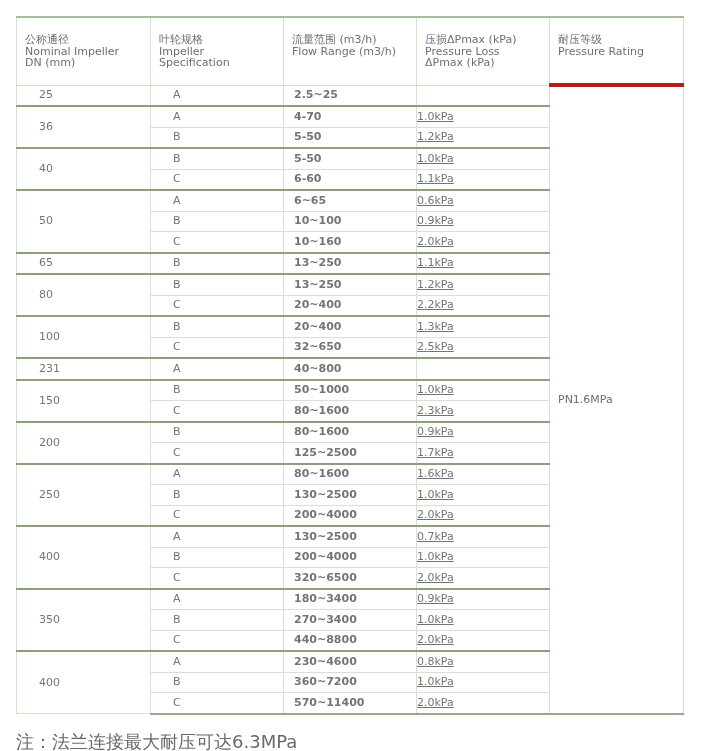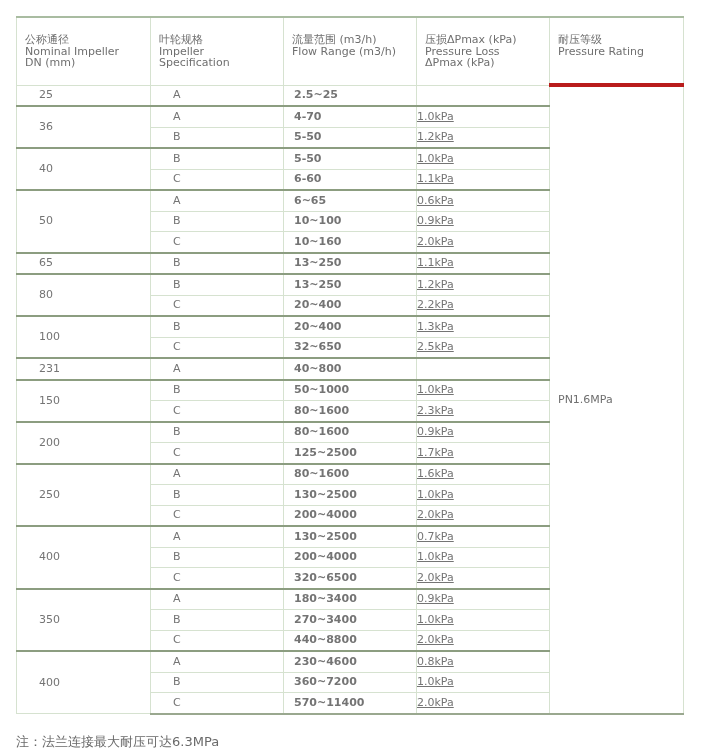--- a/index.html
+++ b/index.html
@@ -73,21 +73,21 @@
       border-top: 2px solid #8c9d80;
     }
     .spec-table tr.last-row td.g {
       border-bottom: 2px solid #9aa88f;
     }
 
     .footnote {
       position: absolute;
       left: 16px;
       top: 734px;
-      font-size: 13px;
+      font-size: 18px;
       line-height: 16px;
       color: #6a6a6a;
     }
   </style>
 </head>
 <body>
 
 <table class="spec-table">
   <colgroup>
     <col class="c1">

